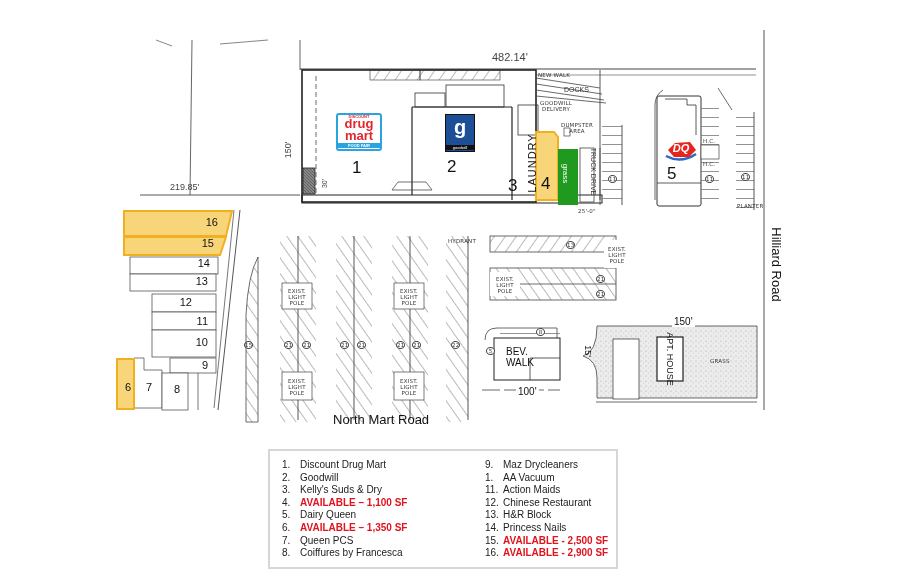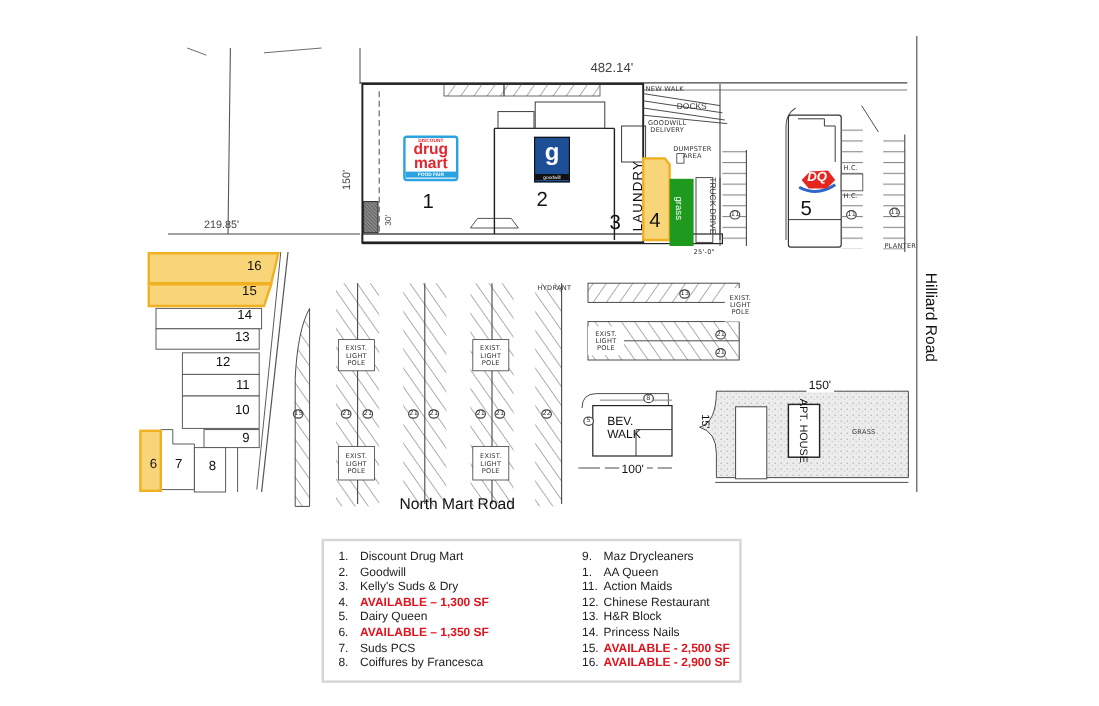--- a/index.html
+++ b/index.html
@@ -231,29 +231,29 @@
 <div class="tiny" style="left:486px;top:347px;border:0.6px solid #444;border-radius:50%;width:7px;height:6px;background:#fff;">5</div>
 
 <div class="lbl" style="left:333px;top:412px;font-size:13px;">North Mart Road</div>
 <div class="lbl" style="left:731px;top:257px;width:90px;font-size:13px;text-align:center;transform:rotate(90deg);">Hilliard Road</div>
 
 <div class="legend">
   <div class="col" style="left:12px;">
     <div class="row"><span class="num">1.</span><span>Discount Drug Mart</span></div>
     <div class="row"><span class="num">2.</span><span>Goodwill</span></div>
     <div class="row"><span class="num">3.</span><span>Kelly's Suds &amp; Dry</span></div>
-    <div class="row"><span class="num">4.</span><span class="avail">AVAILABLE – 1,300 SF</span></div>
+    <div class="row"><span class="num">4.</span><span class="avail">AVAILABLE – 1,100 SF</span></div>
     <div class="row"><span class="num">5.</span><span>Dairy Queen</span></div>
     <div class="row"><span class="num">6.</span><span class="avail">AVAILABLE – 1,350 SF</span></div>
-    <div class="row"><span class="num">7.</span><span>Suds PCS</span></div>
+    <div class="row"><span class="num">7.</span><span>Queen PCS</span></div>
     <div class="row"><span class="num">8.</span><span>Coiffures by Francesca</span></div>
   </div>
   <div class="col" style="left:215px;">
     <div class="row"><span class="num">9.</span><span>Maz Drycleaners</span></div>
-    <div class="row"><span class="num">1.</span><span>AA Queen</span></div>
+    <div class="row"><span class="num">1.</span><span>AA Vacuum</span></div>
     <div class="row"><span class="num">11.</span><span>Action Maids</span></div>
     <div class="row"><span class="num">12.</span><span>Chinese Restaurant</span></div>
     <div class="row"><span class="num">13.</span><span>H&amp;R Block</span></div>
     <div class="row"><span class="num">14.</span><span>Princess Nails</span></div>
     <div class="row"><span class="num">15.</span><span class="avail">AVAILABLE - 2,500 SF</span></div>
     <div class="row"><span class="num">16.</span><span class="avail">AVAILABLE - 2,900 SF</span></div>
   </div>
 </div>
 
 </body></html>

